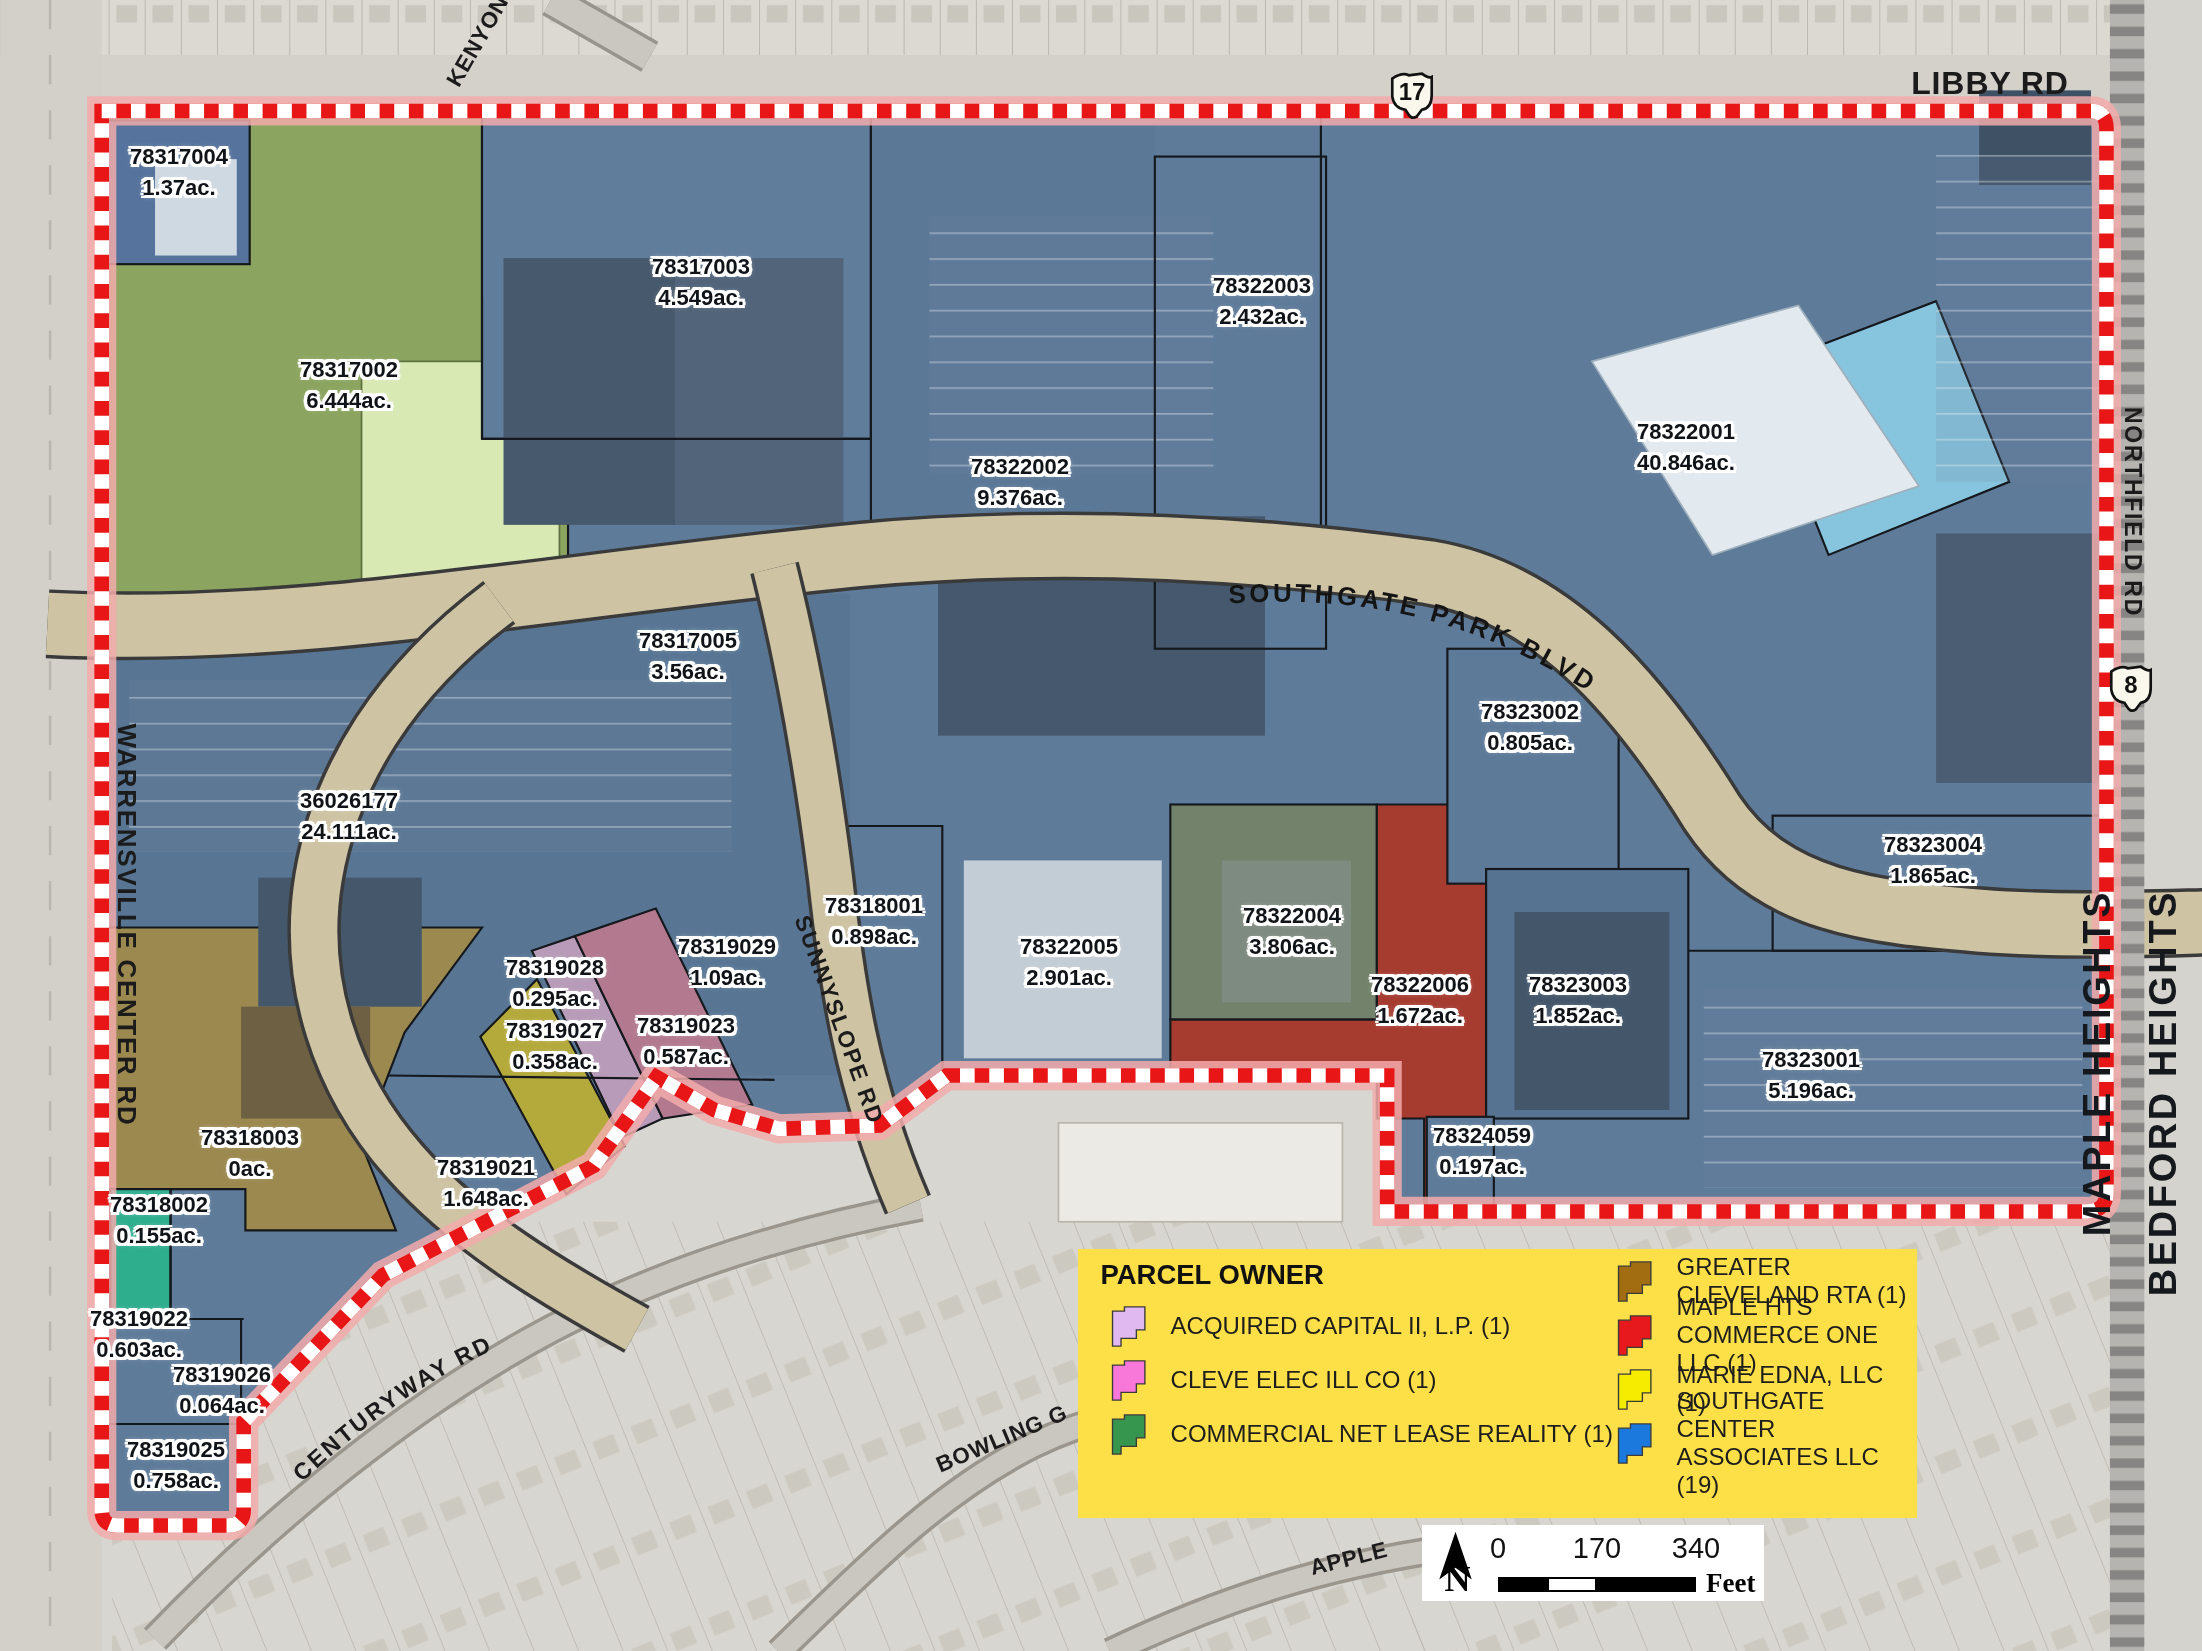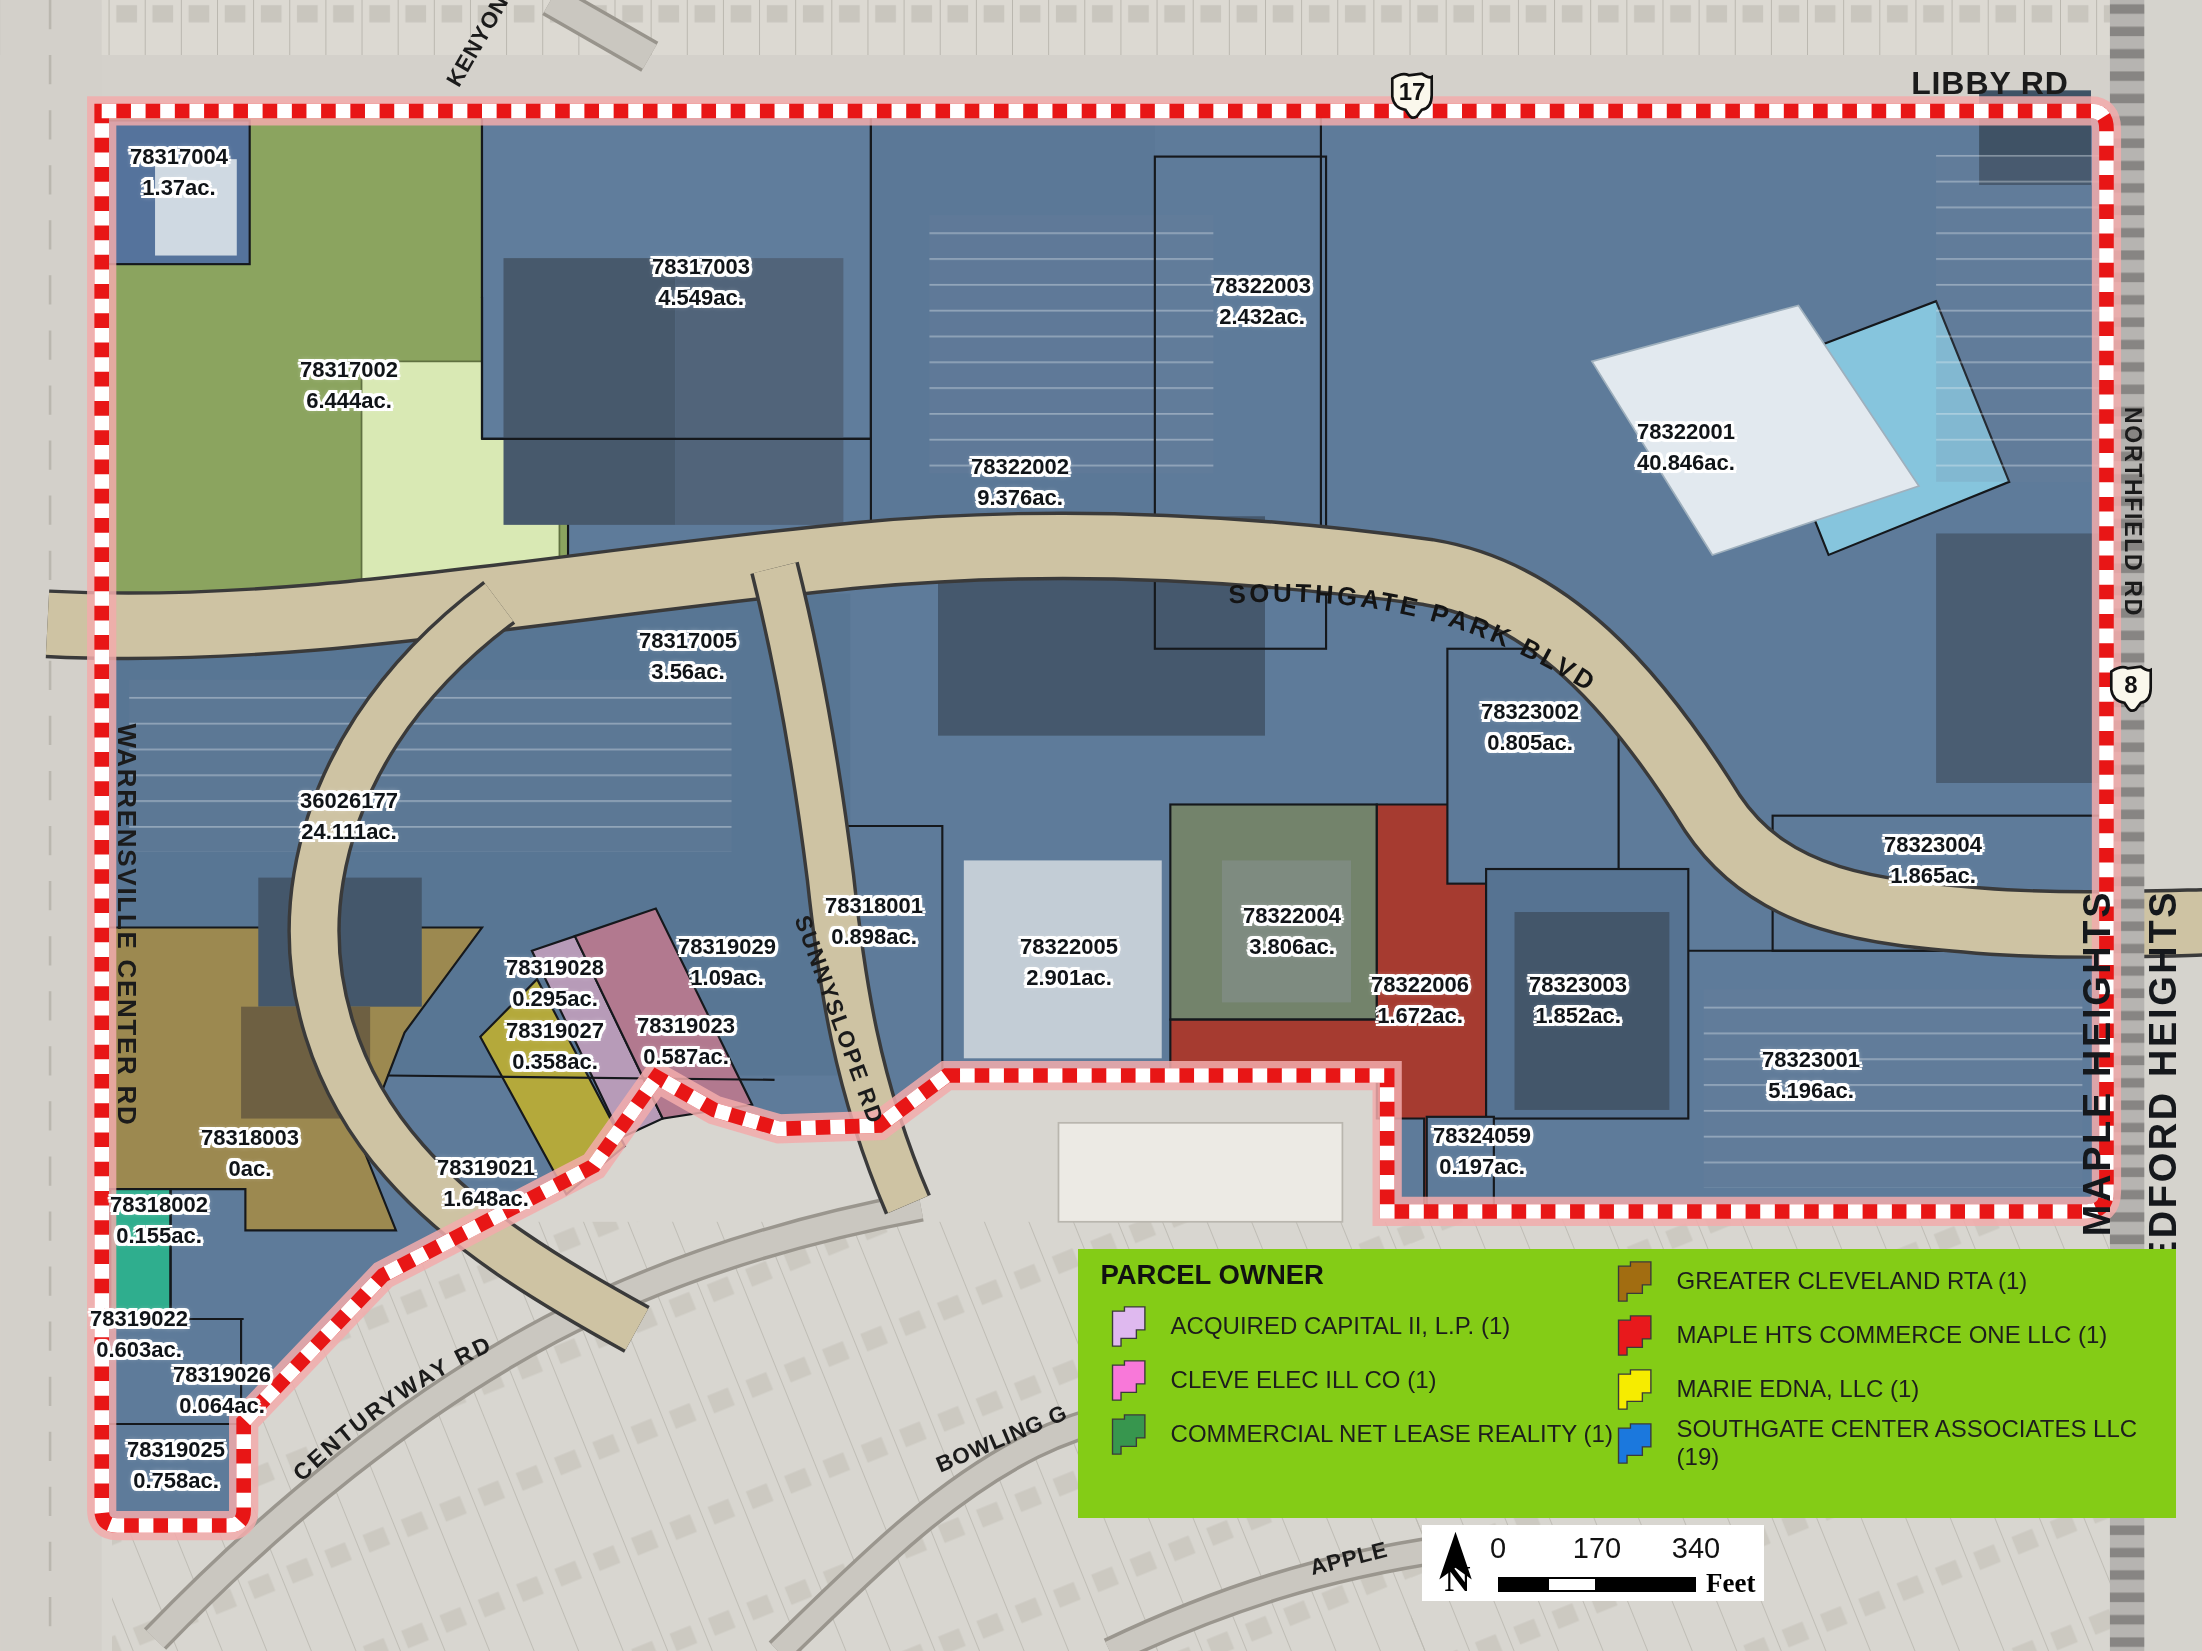--- a/index.html
+++ b/index.html
@@ -14,21 +14,21 @@
   
   .roadlbl{position:absolute;transform:translate(-50%,-50%);font-size:22.4px;font-weight:600;
     color:#1b1b1b;letter-spacing:0.9px;white-space:nowrap;}
   .citylbl{position:absolute;transform:translate(-50%,-50%) rotate(-90deg);font-size:38px;
     font-weight:600;color:#15181c;letter-spacing:2.6px;white-space:nowrap;}
   .shield{position:absolute;width:46px;height:50px;transform:translate(-50%,-50%);}
   .shield svg{position:absolute;left:0;top:0;}
   .shield .num{position:absolute;left:0;top:7.7px;width:46px;text-align:center;
     font-size:24px;font-weight:700;color:#111;}
   
-  .legend{position:absolute;left:1078px;top:1249px;width:1098px;height:269px;background:#84cc16;}
+  .legend{position:absolute;left:1078px;top:1249px;width:839px;height:269px;background:#fde047;}
   .legend .title{position:absolute;left:22.4px;top:10.3px;font-size:27.5px;font-weight:700;color:#111;}
   .legend .col{position:absolute;display:flex;flex-direction:column;}
   .legend .col.c1{left:26px;top:50px;}
   .legend .col.c2{left:532px;top:5.2px;}
   .legend .row{display:flex;align-items:center;height:54px;}
   .legend .row svg{flex:0 0 auto;}
   .legend .row span{margin-left:20.6px;font-size:24px;color:#1d1d1d;}
   
   .scalebox{position:absolute;left:1422px;top:1525px;width:342px;height:76px;background:#fff;}
   .scalebox .narrow{position:absolute;left:12px;top:5.2px;}

